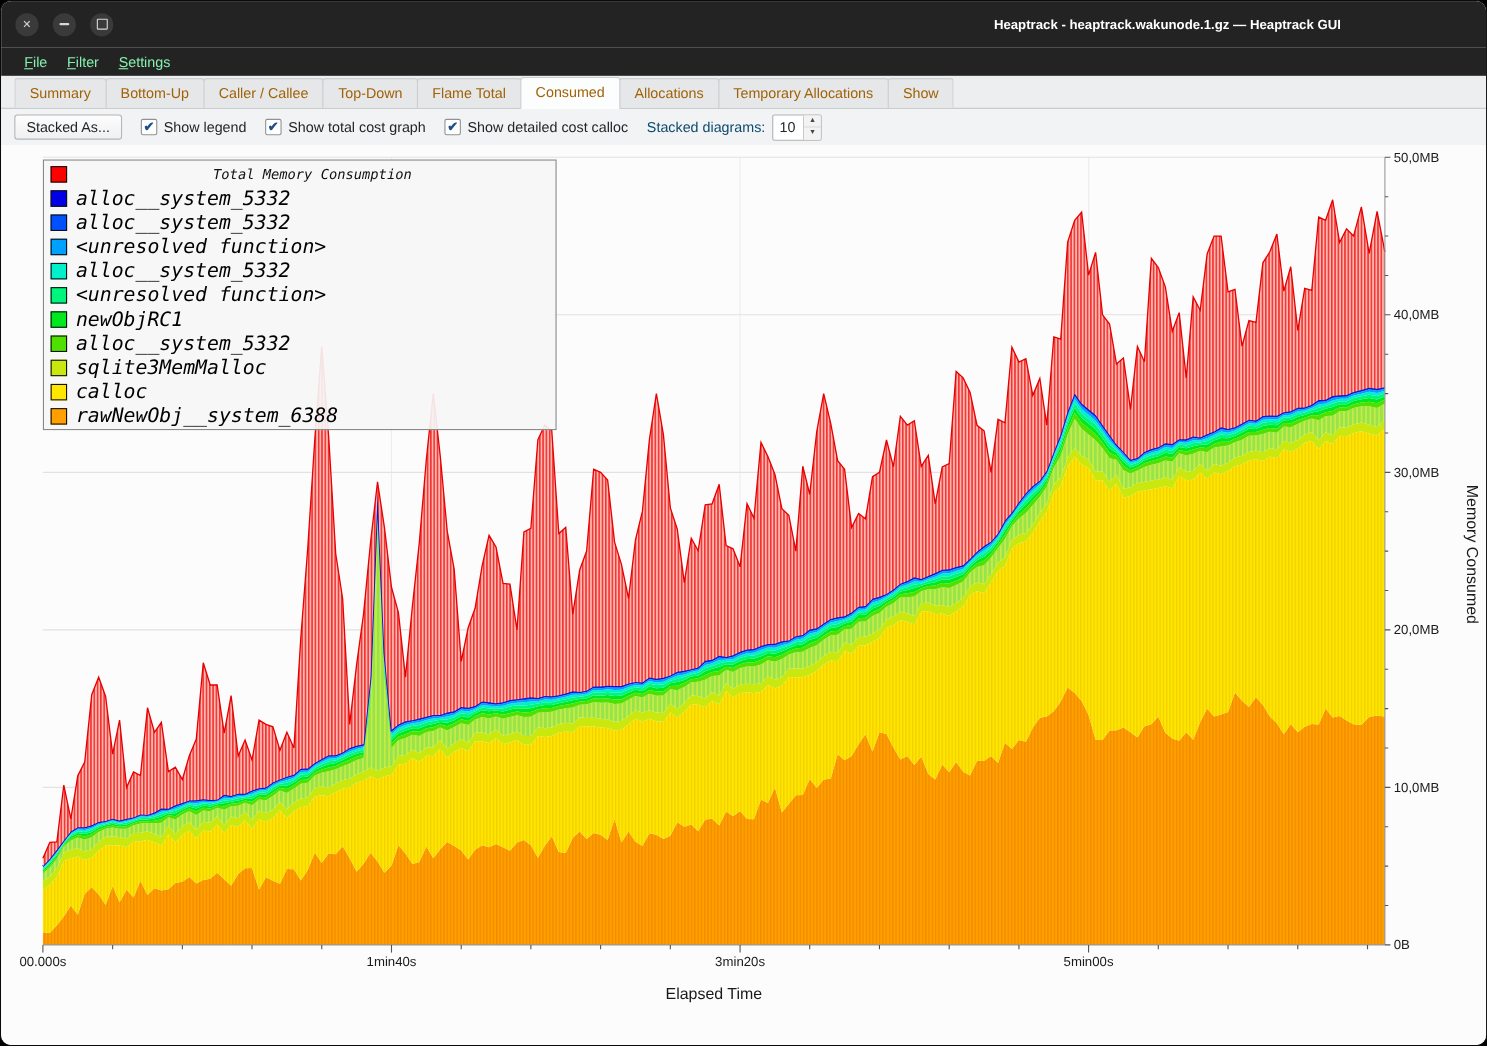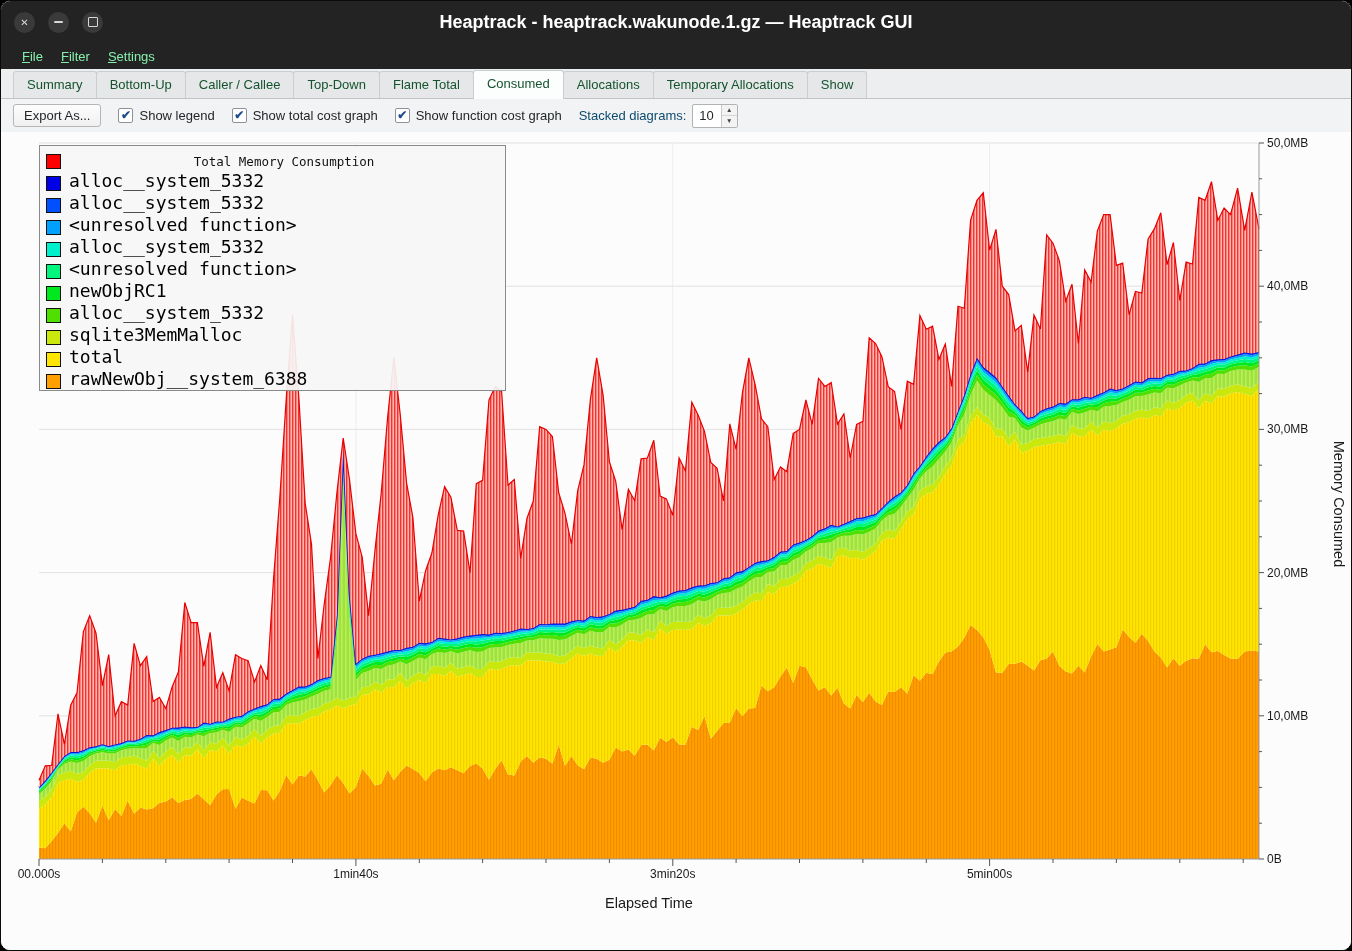--- a/index.html
+++ b/index.html
@@ -6,29 +6,29 @@
     font-family:"Liberation Sans",sans-serif;}
   .window{position:absolute;left:0;top:0;width:1350px;height:949px;border:1px solid #0a0a0a;
     border-radius:10px;overflow:hidden;background:#fcfcfc;}
   
   .titlebar{height:42px;background:#232323;position:relative;display:flex;align-items:center;}
   .win-btn{width:21px;height:21px;border-radius:50%;background:#3a3a3a;display:flex;align-items:center;
     justify-content:center;color:#d8d8d8;font-size:10px;margin-left:13px;flex:none;cursor:default;}
   .icon-close::before{content:"\2715";font-size:10px;line-height:1;}
   .icon-minimize{width:9px;height:2px;background:#d8d8d8;border-radius:1px;}
   .icon-maximize{width:8px;height:8px;border:1.5px solid #d8d8d8;border-radius:1px;}
-  .win-title{position:absolute;left:120px;right:120px;text-align:center;color:#ffffff;
-    font-weight:bold;font-size:18px;white-space:nowrap;overflow:hidden;}
+  .win-title{position:absolute;left:120px;right:132px;text-align:right;color:#ffffff;
+    font-weight:bold;font-size:12px;white-space:nowrap;overflow:hidden;}
   
   .menubar{height:26px;background:#232323;display:flex;align-items:center;padding-left:12px;}
   .menu-item{color:#86efac;font-size:13px;padding:3px 9px;cursor:default;}
   
   .tabbar{height:30px;background:#eceef0;display:flex;align-items:flex-end;padding:3px 0 0 12px;
     border-bottom:1px solid #c2c4c6;box-sizing:border-box;}
-  .tab{font-size:13px;color:#14532d;background:#e5e7e8;border:1px solid #cbced0;border-bottom:none;
+  .tab{font-size:13px;color:#a16207;background:#e5e7e8;border:1px solid #cbced0;border-bottom:none;
     border-radius:3px 3px 0 0;padding:5px 13px 6px 13px;margin-right:-1px;position:relative;white-space:nowrap;}
   .tab.active{background:#fcfdfd;z-index:2;margin-bottom:-1px;padding-bottom:8px;}
   
   .toolbar{height:33px;background:#f2f3f4;display:flex;align-items:center;padding:0 12px;gap:17px;}
   .btn{background:linear-gradient(#fdfdfd,#f0f0f0);border:1px solid #b4b6b8;border-radius:3px;
     font-size:13px;padding:3px 10px;color:#232629;}
   .cb{display:flex;align-items:center;gap:6px;font-size:13px;color:#232629;}
   .cb-box{width:15px;height:15px;background:#fff;border:1px solid #8f9294;border-radius:2px;
     display:flex;align-items:center;justify-content:center;box-sizing:border-box;}
   .cb-check{color:#1d4e89;font-size:12px;font-weight:bold;line-height:1;margin-top:-1px;}
@@ -38,21 +38,21 @@
   .spin-val{padding:0 7px 0 6px;font-size:13px;line-height:22px;color:#232629;min-width:14px;}
   .spin-btns{display:flex;flex-direction:column;border-left:1px solid #c9c9c9;width:15px;}
   .spin-btn{flex:1;font-size:6.5px;line-height:10px;background:#f3f3f3;color:#444;text-align:center;}
   .spin-btn:first-child{border-bottom:1px solid #d5d5d5;}
   
   .chart-area{position:relative;height:819px;background:#fcfcfc;}
   .chart-area svg{position:absolute;left:0;top:0;}
   .chart-area svg text{font-family:"Liberation Sans",sans-serif;fill:#1a1a1a;}
   .legend{position:absolute;left:38px;top:13px;width:467px;background:rgba(246,246,246,0.92);
     border:1px solid #8a8a8a;box-sizing:border-box;padding:1px 0;}
-  .legend-row{display:flex;align-items:flex-end;height:22px;padding:0 6px;gap:8px;}
+  .legend-row{display:flex;align-items:center;height:22px;padding:0 6px;gap:8px;font-style:italic;}
   .swatch{width:15px;height:15px;border:1px solid #111;box-sizing:border-box;flex:none;}
   .legend-title{flex:1;text-align:center;font-family:"DejaVu Sans Mono",monospace;font-size:12.5px;color:#111;}
   .legend-label{font-family:"DejaVu Sans Mono",monospace;font-size:18px;color:#000000;white-space:pre;}
 </style>
 </head>
 <body>
 
 <div class="window">
 
   <div class="titlebar">
@@ -82,39 +82,39 @@
       <div class="tab">Caller / Callee</div>
       <div class="tab">Top-Down</div>
       <div class="tab">Flame Total</div>
       <div class="tab active">Consumed</div>
       <div class="tab">Allocations</div>
       <div class="tab">Temporary Allocations</div>
       <div class="tab">Show</div>
     </div>
 
   <div class="toolbar">
-    <button class="btn">Export As...</button>
+    <button class="btn">Stacked As...</button>
     <div style="display:flex;align-items:center;gap:17px;">
         <label class="cb">
           <span class="cb-box">
             <span class="cb-check">✔</span>
           </span>
           <span>Show legend</span>
         </label>
         <label class="cb">
           <span class="cb-box">
             <span class="cb-check">✔</span>
           </span>
           <span>Show total cost graph</span>
         </label>
         <label class="cb">
           <span class="cb-box">
             <span class="cb-check">✔</span>
           </span>
-          <span>Show function cost graph</span>
+          <span>Show detailed cost calloc</span>
         </label>
       </div>
     <span class="stacked-label">Stacked diagrams:</span>
     <span class="spin" style="margin-left:-11px;">
       <span class="spin-val">10</span>
       <span class="spin-btns">
           <span class="spin-btn">▲</span>
           <span class="spin-btn">▼</span>
         </span>
     </span>
@@ -250,21 +250,21 @@
           <div class="legend-row">
             <span class="swatch" style="background: rgb(79, 224, 0);"></span>
             <span class="legend-label">alloc__system_5332</span>
           </div>
           <div class="legend-row">
             <span class="swatch" style="background: rgb(203, 232, 14);"></span>
             <span class="legend-label">sqlite3MemMalloc</span>
           </div>
           <div class="legend-row">
             <span class="swatch" style="background: rgb(255, 230, 0);"></span>
-            <span class="legend-label">total</span>
+            <span class="legend-label">calloc</span>
           </div>
           <div class="legend-row">
             <span class="swatch" style="background: rgb(255, 160, 0);"></span>
             <span class="legend-label">rawNewObj__system_6388</span>
           </div>
         </div>
     </div>
   </div>
 
 </div>

